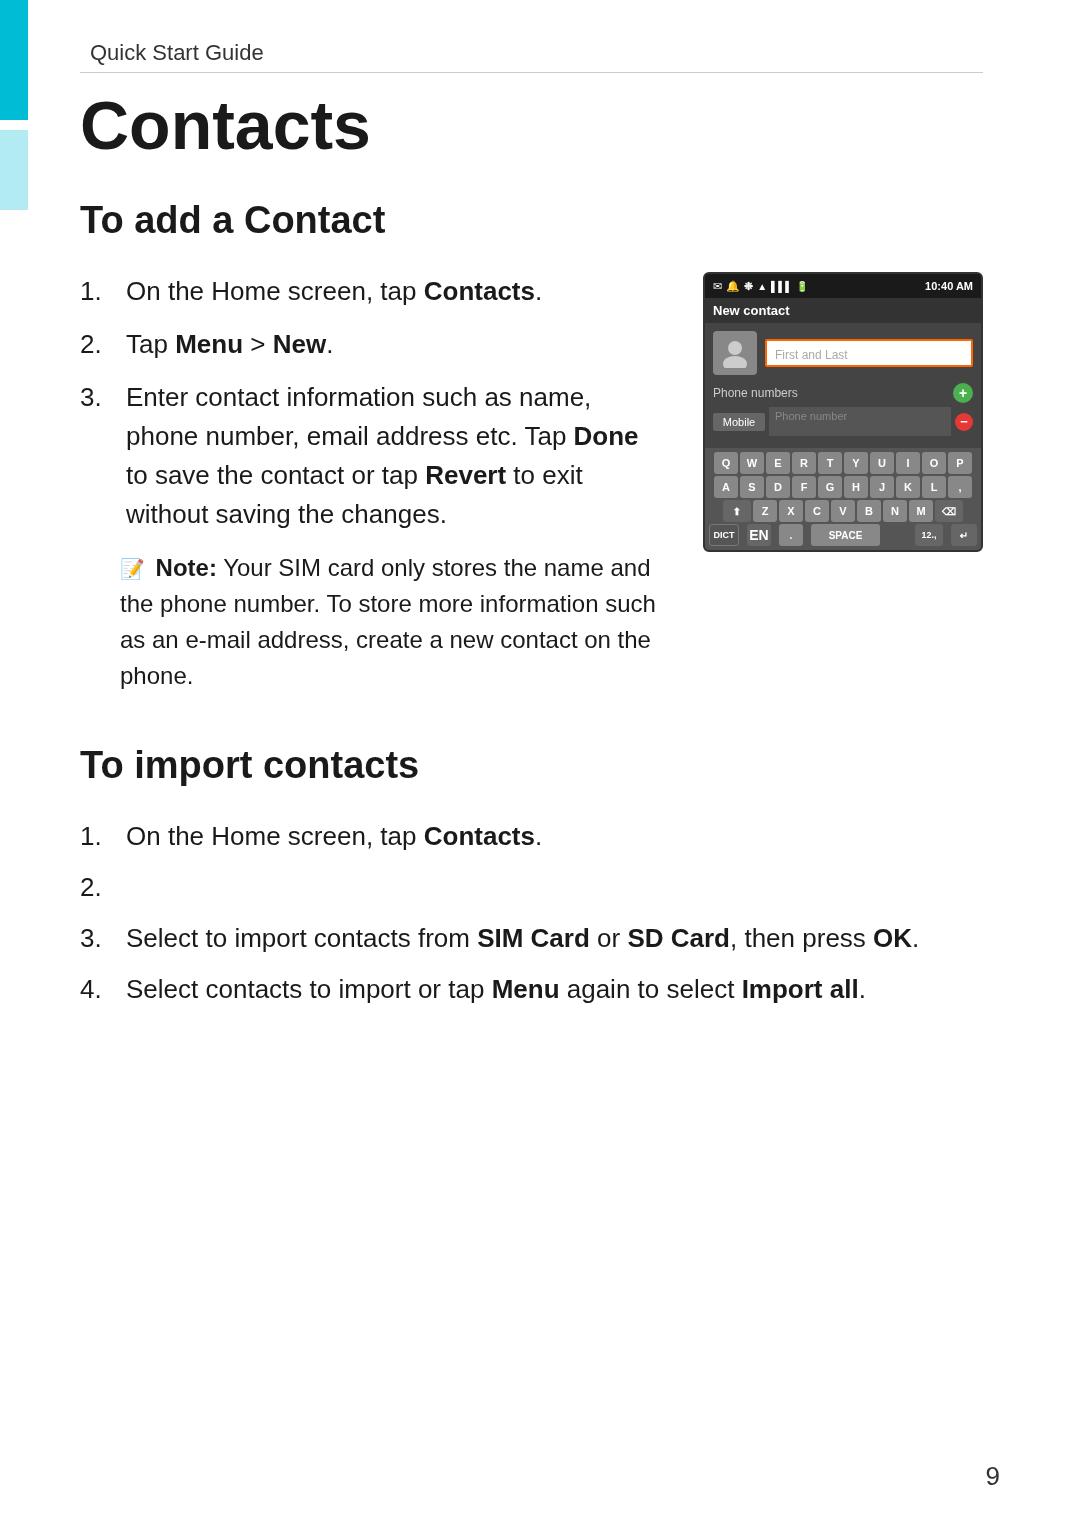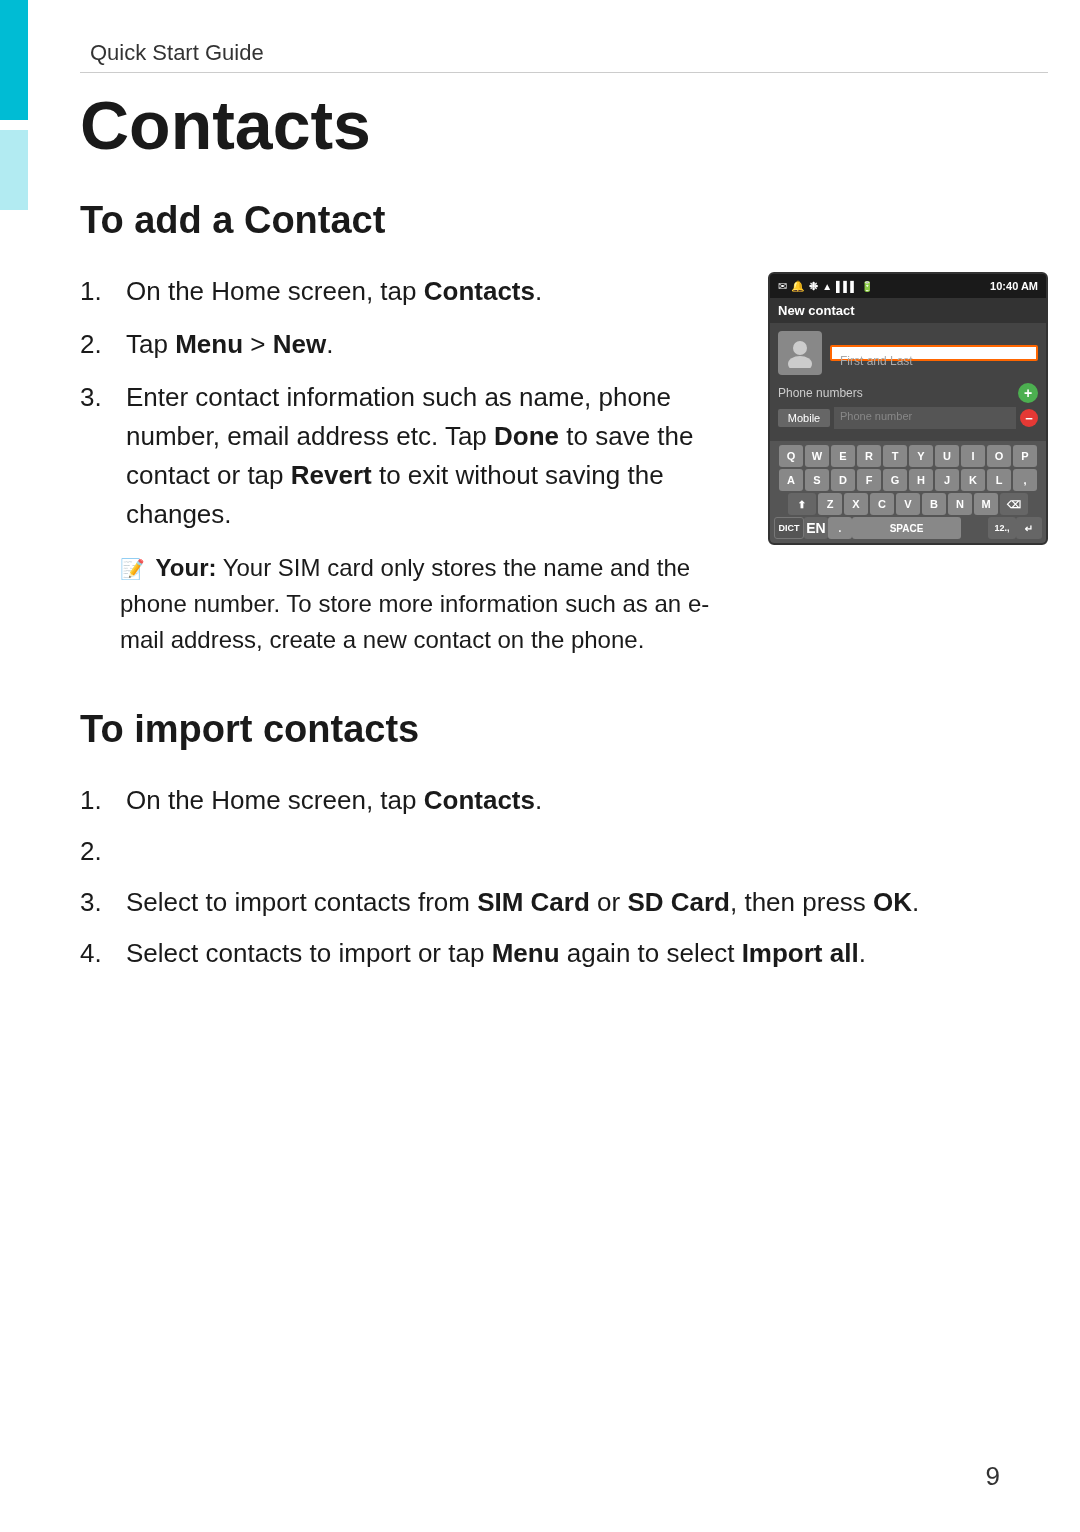--- a/index.html
+++ b/index.html
@@ -25,21 +25,21 @@
     .accent-bar-mid {
       position: absolute;
       left: 0;
       top: 130px;
       width: 28px;
       height: 80px;
       background: #b2ebf2;
     }
 
     .page-wrapper {
-      padding: 40px 32px 60px 80px;
+      padding: 40px 97px 60px 80px;
     }
 
     
     .quick-start {
       font-size: 22px;
       color: #333;
       margin-bottom: 6px;
       padding-left: 10px;
       border-bottom: 1px solid #ccc;
       padding-bottom: 6px;
@@ -187,21 +187,21 @@
     }
 
     .name-input-box {
       flex: 1;
       background: #fff;
       border: 2px solid #ff6600;
       padding: 6px 8px;
       font-size: 13px;
       color: #888;
       border-radius: 2px;
-      height: 16px;
+      height: 28px;
     }
 
     .phone-numbers-label {
       color: #ccc;
       font-size: 12px;
       margin-bottom: 4px;
       display: flex;
       align-items: center;
       justify-content: space-between;
     }
@@ -233,21 +233,21 @@
       min-width: 52px;
       text-align: center;
     }
     .phone-input {
       flex: 1;
       background: #555;
       color: #aaa;
       font-size: 11px;
       padding: 3px 6px;
       border-radius: 0;
-      height: 22px;
+      height: 29px;
     }
     .remove-btn {
       width: 18px;
       height: 18px;
       background: #e53935;
       border-radius: 50%;
       display: flex;
       align-items: center;
       justify-content: center;
       color: #fff;
@@ -297,21 +297,21 @@
     .key-del {
       width: 28px;
       background: #666;
     }
     .key-space {
       flex: 1;
       background: #888;
     }
     .bottom-row {
       display: flex;
-      gap: 0;
+      gap: 8px;
       padding: 0 2px;
     }
     .key-dict { min-width: 30px; background: #555; border: 1px solid #777; }
     .key-en   { min-width: 24px; background: #666; }
     .key-dot  { min-width: 16px; background: #888; }
     .key-num  { min-width: 28px; background: #666; }
     .key-enter{ min-width: 26px; background: #666; }
 
     
     .import-section .instruction-list li {
@@ -364,21 +364,21 @@
           <li>
             <span class="num">3.</span>
             <span class="text">
               Enter contact information such as name, phone number, email address etc. Tap <b>Done</b> to save the contact or tap <b>Revert</b> to exit without saving the changes.
             </span>
           </li>
         </ol>
 
         <div class="note-block">
           <span style="font-size:20px; margin-right:4px;">📝</span>
-          <b>Your:</b>
+          <b>Note:</b>
           <span> Your SIM card only stores the name and the phone number. To store more information such as an e-mail address, create a new contact on the phone.</span>
         </div>
       </div>
 
       <div class="phone-screenshot">
 
         <div class="status-bar">
           <div class="status-left">
 
             <span style="color:#fff; font-size:11px;">✉</span>

